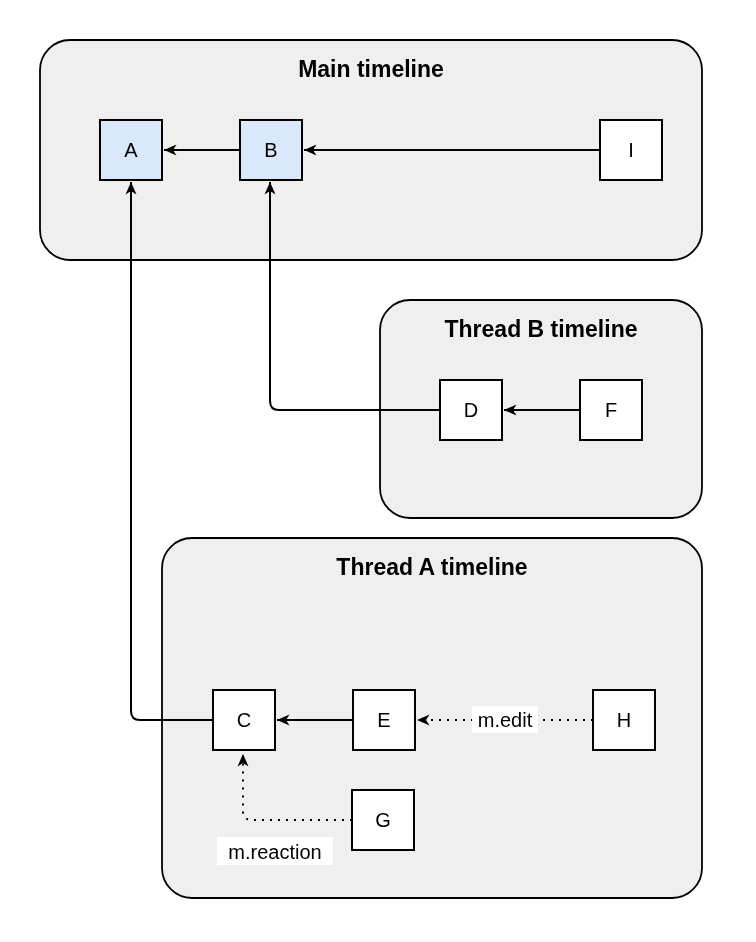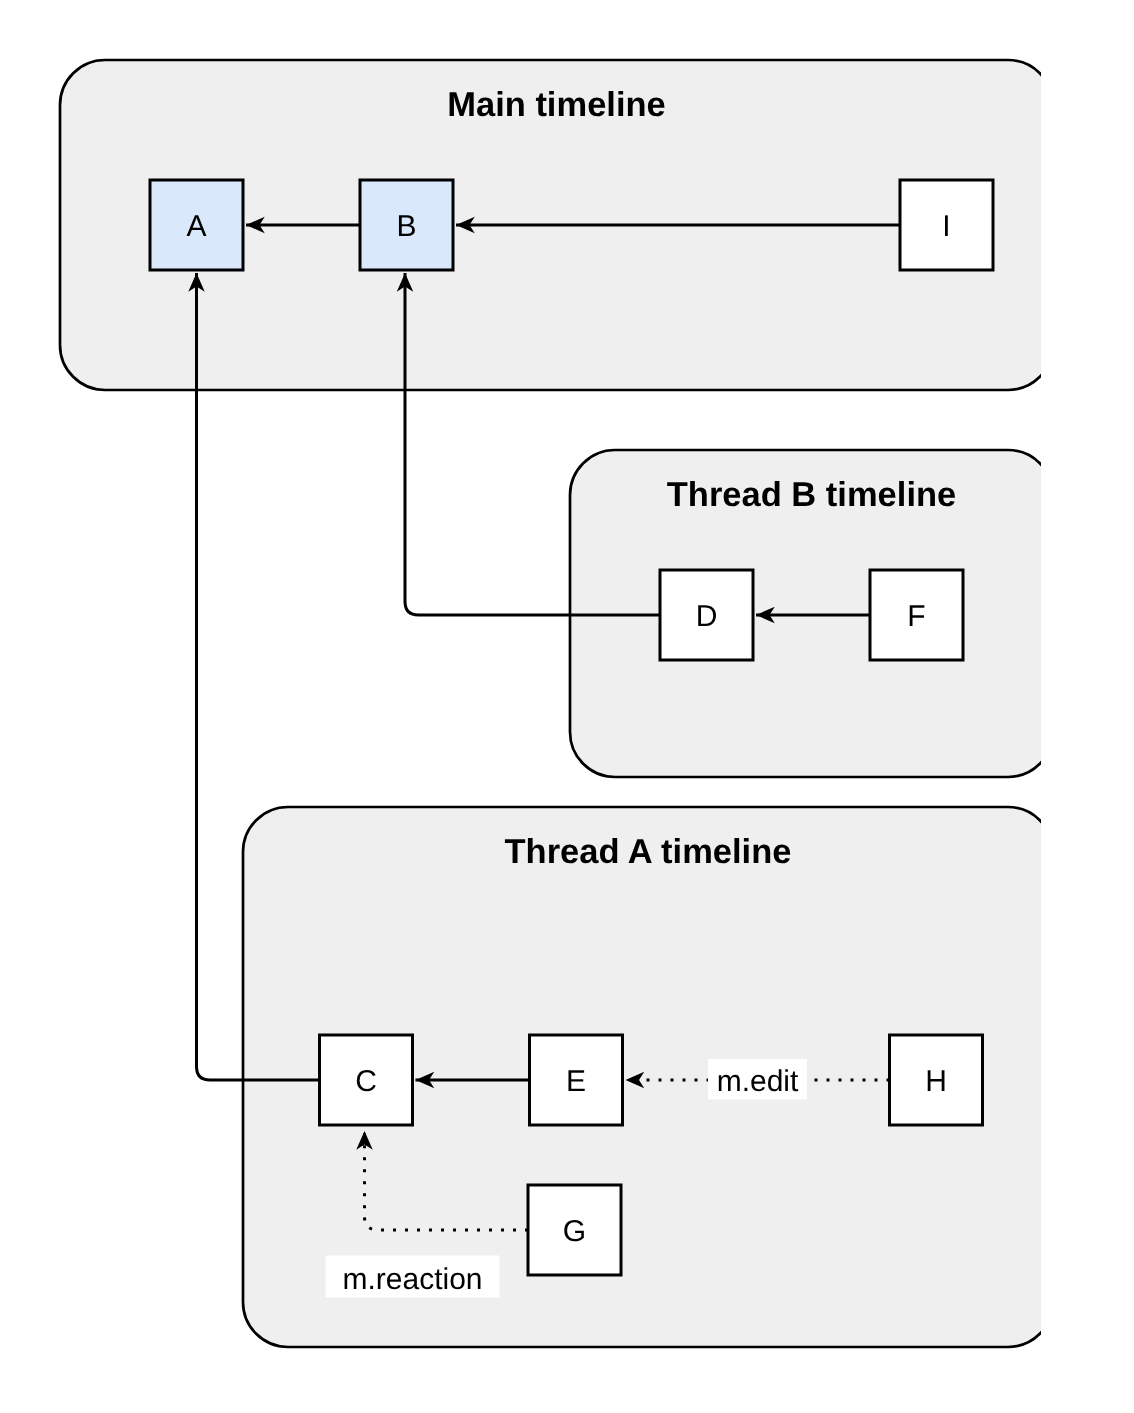--- a/index.html
+++ b/index.html
@@ -1,17 +1,17 @@
 <!DOCTYPE html>
 <html><head>
 <meta charset="utf-8">
 <style>
   html, body { margin: 0; padding: 0; background: #ffffff; }
   .page {
-    width: 694px; height: 942px; position: relative;
+    width: 756px; height: 942px; position: relative;
     background: #ffffff; overflow: hidden;
     font-family: "Liberation Sans", sans-serif;
   }
   svg { display: block; }
   .container-box { stroke: #000000; stroke-width: 1.8; }
   .node-box { stroke: #000000; stroke-width: 2; }
   .edge { fill: none; stroke: #000000; stroke-width: 2; }
   .edge.dotted { stroke-dasharray: 2 6; }
   .title-text {
     font-family: "Liberation Sans", sans-serif;

